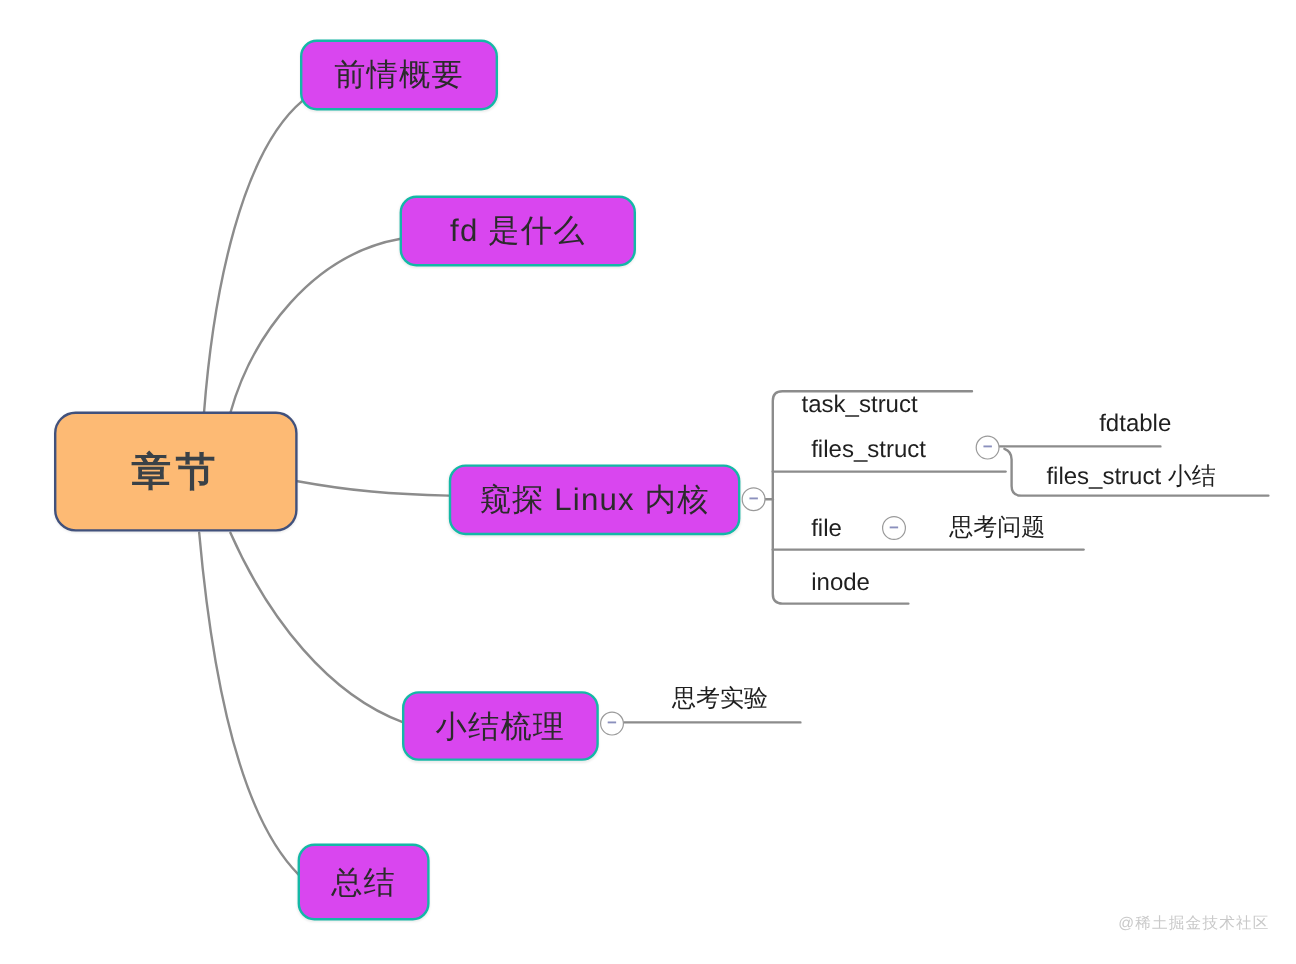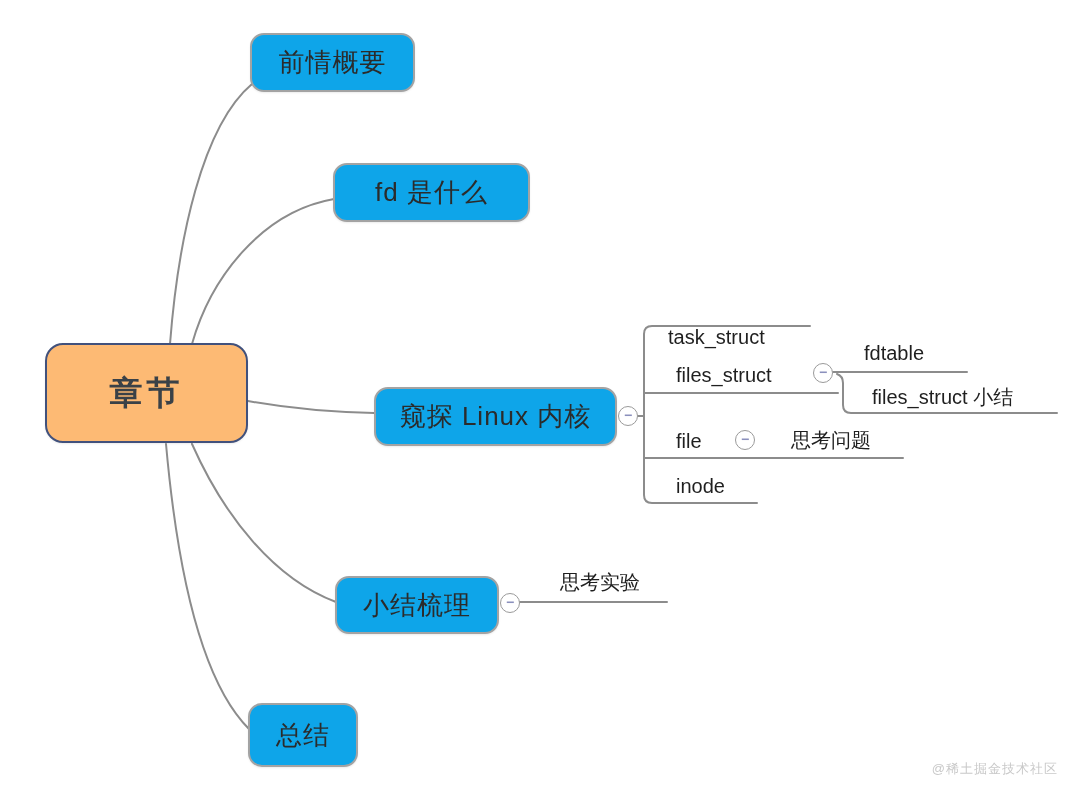--- a/index.html
+++ b/index.html
@@ -26,22 +26,22 @@
     stroke: #8c8c8c;
     stroke-width: 2;
     stroke-linecap: round;
     stroke-linejoin: round;
   }
   .node-box {
     position: absolute;
     display: flex;
     align-items: center;
     justify-content: center;
-    background: #0ea5e9;
-    border: 2px solid #a3a3a3;
+    background: #d946ef;
+    border: 2px solid #14b8a6;
     border-radius: 14px;
     box-sizing: border-box;
     color: #2b2b2b;
     font-size: 26px;
     font-weight: 500;
     letter-spacing: 1px;
     box-shadow: 0 1px 2px rgba(0,0,0,0.08);
     cursor: pointer;
     white-space: nowrap;
   }
@@ -156,21 +156,21 @@
   </div>
 
   <div class="leaf-label" style="left:668px; top:297px;margin-top:28px;">task_struct</div>
 
   <div class="leaf-label" style="left:676px; top:363px;">files_struct</div>
 
   <div class="leaf-label" style="left:676px; top:429px;">file</div>
 
   <div class="leaf-label" style="left:676px; top:474px;">inode</div>
 
-  <div class="leaf-label" style="left:864px; top:341px;">fdtable</div>
+  <div class="leaf-label" style="left:916px; top:341px;">fdtable</div>
 
   <div class="leaf-label" style="left:872px; top:385px;">files_struct 小结</div>
 
   <div class="leaf-label" style="left:791px; top:428px;">思考问题</div>
 
   <div class="leaf-label" style="left:560px; top:570px;">思考实验</div>
 
   <div class="watermark">@稀土掘金技术社区</div>
 
 </div>

